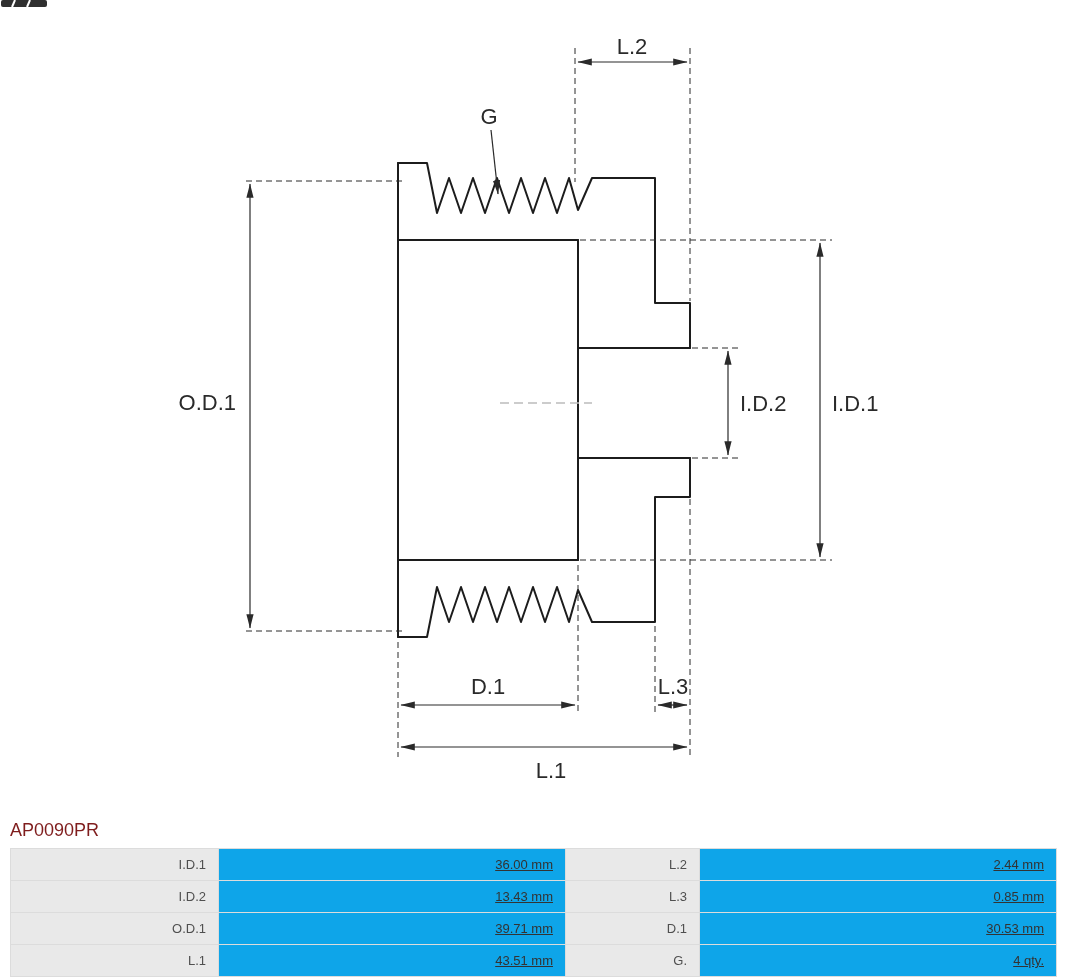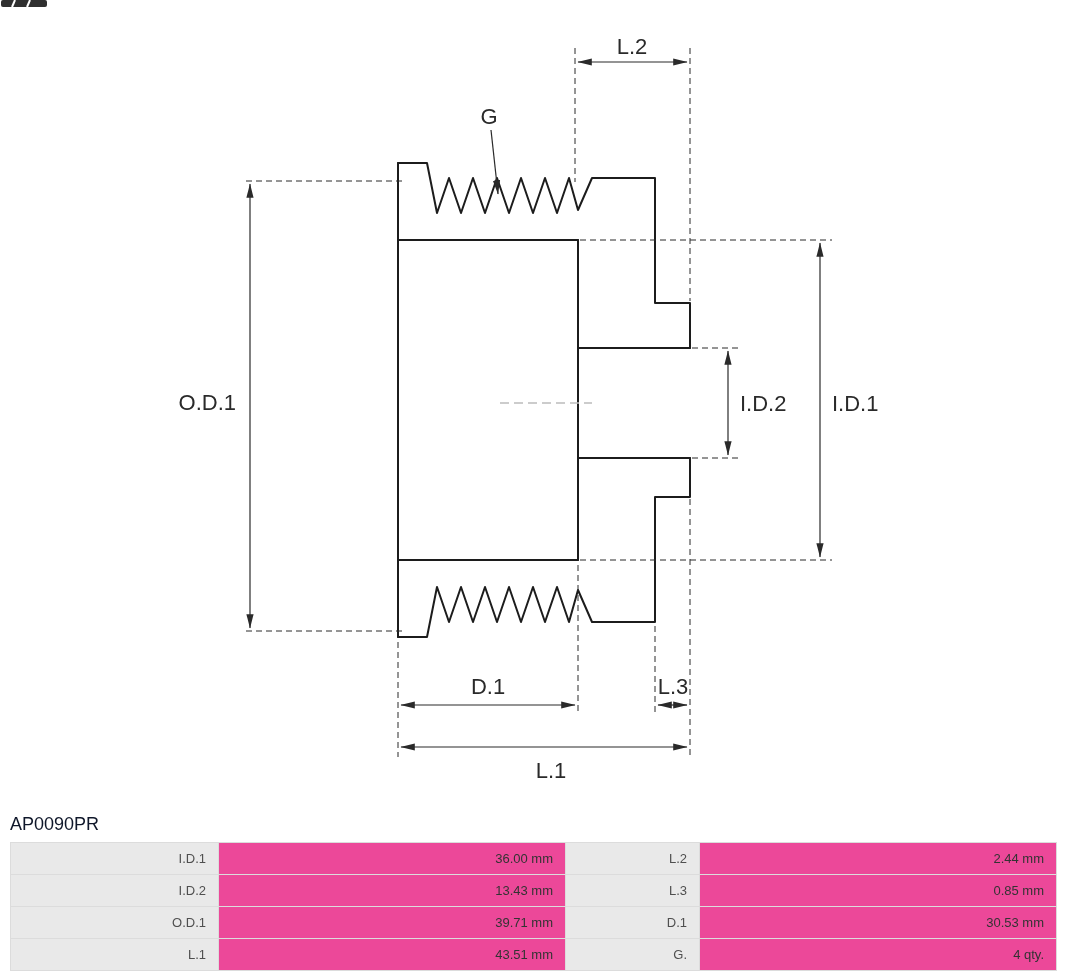--- a/index.html
+++ b/index.html
@@ -6,33 +6,33 @@
   body {
     width:1066px; height:979px; background:#ffffff; overflow:hidden;
     font-family:"Liberation Sans", sans-serif;
   }
   svg { display:block; }
   svg text {
     font-family:"Liberation Sans", sans-serif;
     font-size:22px; fill:#2a2a2a;
   }
   .part-number {
-    color:#0f172a; font-size:18px; line-height:20px;
-    margin:6px 0 8px 10px; font-weight:400;
+    color:#7f1d1d; font-size:18px; line-height:20px;
+    margin:12px 0 8px 10px; font-weight:400;
   }
   table.spec {
     border-collapse:collapse; width:1046px; margin-left:10px;
     font-size:13px; table-layout:fixed;
   }
   table.spec td {
     border:1px solid #dcdcdc; padding:8px 12px; text-align:right;
     white-space:nowrap; overflow:hidden;
   }
   td.lbl { background:#e9e9e9; color:#4f4f4f; }
-  td.val { background:#ec4899; color:#333333; }
+  td.val { background:#0ea5e9; color:#333333;text-decoration:underline; }
 </style>
 </head>
 <body>
 
 <div class="page">
 
   <svg width="1066" height="808" viewBox="0 0 1066 808">
     <defs>
       <marker id="arr" viewBox="0 0 12 8" refX="11.5" refY="4" markerWidth="12" markerHeight="8" orient="auto-start-reverse">
         <path d="M0,1 L12,4 L0,7 z" fill="#2a2a2a"></path>

